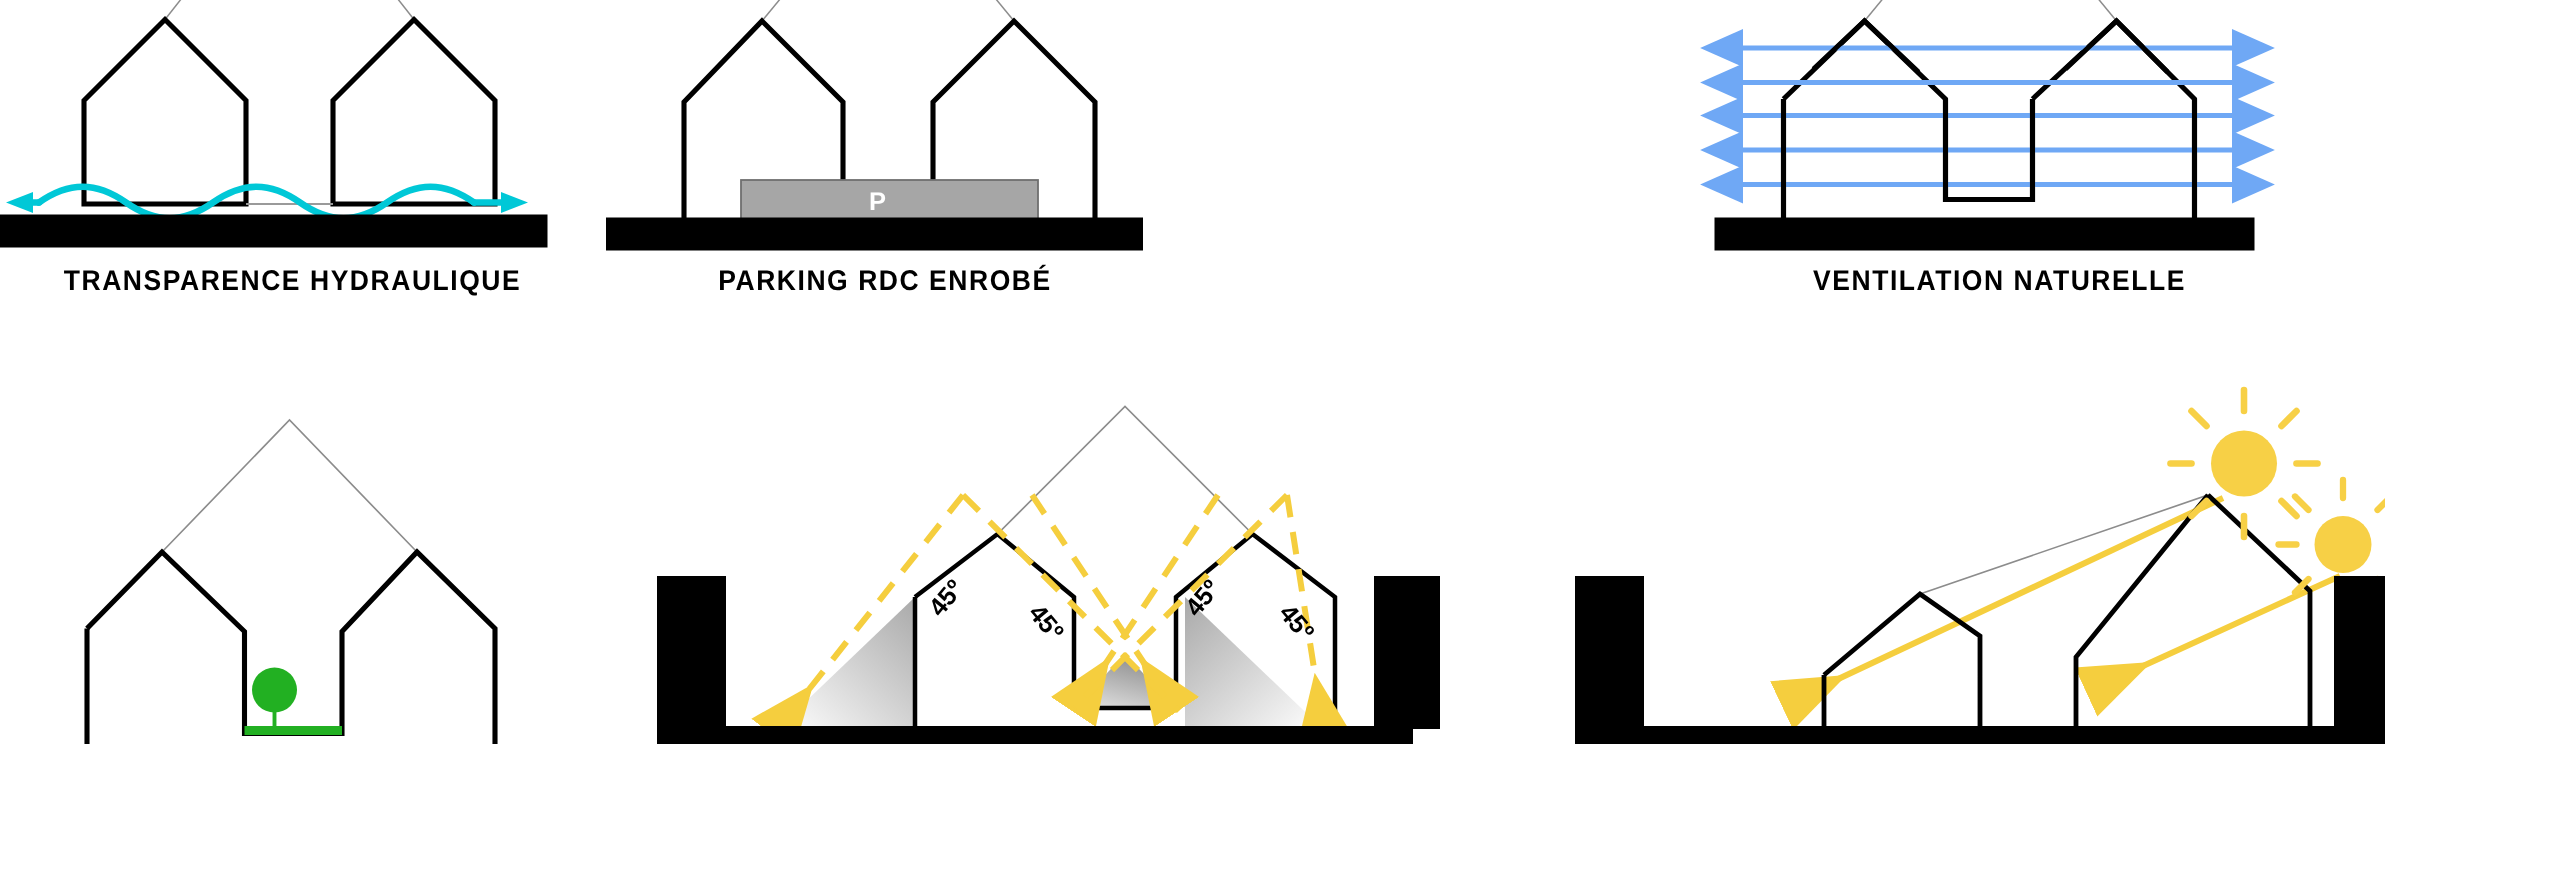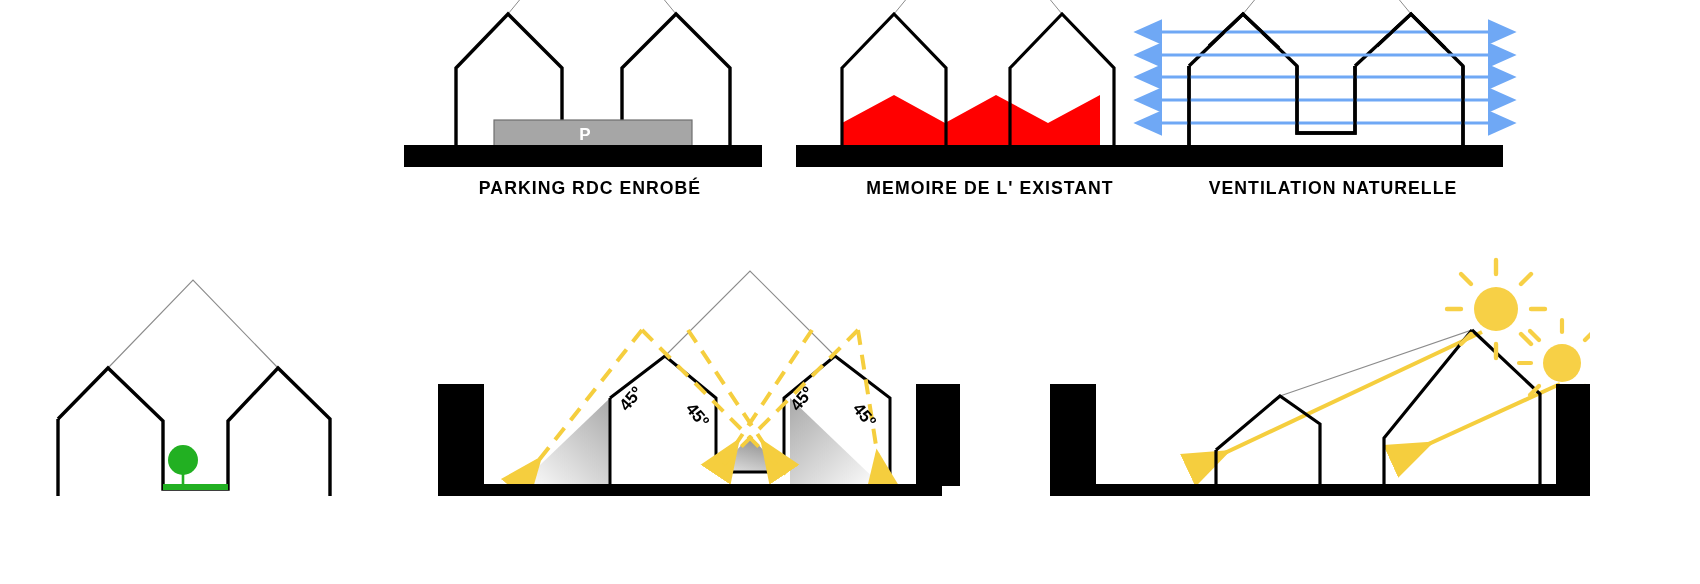--- a/index.html
+++ b/index.html
@@ -24,51 +24,65 @@
     white-space:nowrap;
     transform:scaleX(0.93);
   }
   .cap-row1{top:177px;}
 </style>
 </head>
 <body>
 
 <div id="board">
 
+  <div class="panel" style="left:0;top:0;width:390px;height:170px;">
+    <svg class="svgwrap" width="390" height="170" viewBox="0 0 390 170">
+
+      <g stroke="#8c8c8c" stroke-width="1" fill="none">
+        <line x1="110" y1="13" x2="136" y2="-20"></line>
+        <line x1="276" y1="13" x2="250" y2="-20"></line>
+      </g>
+
+      <path d="M 56 67 L 110 13 L 164 67 L 164 136 L 56 136 Z" fill="#ffffff" stroke="#000000" stroke-width="3.4" stroke-linejoin="miter"></path>
+
+      <path d="M 222 67 L 276 13 L 330 67 L 330 136 L 222 136 Z" fill="#ffffff" stroke="#000000" stroke-width="3.4" stroke-linejoin="miter"></path>
+
+      <line x1="164" y1="136" x2="222" y2="136" stroke="#9a9a9a" stroke-width="1.3"></line>
+
+      <g>
+        <path d="M 26 135 C 46 121, 64 121, 84 135 C 104 149, 122 149, 142 135
+                 C 162 121, 180 121, 200 135 C 220 149, 238 149, 258 135
+                 C 278 121, 296 121, 316 135" fill="none" stroke="#00C8D7" stroke-width="4.4" stroke-linecap="round"></path>
+        <path d="M 316 135 L 340 135" stroke="#00C8D7" stroke-width="4.4" stroke-linecap="round"></path>
+        <polygon points="352,135 334,128 334,142" fill="#00C8D7"></polygon>
+        <path d="M 26 135 L 12 135" stroke="#00C8D7" stroke-width="4.4" stroke-linecap="round"></path>
+        <polygon points="4,135 22,128 22,142" fill="#00C8D7"></polygon>
+      </g>
+
+      <rect x="0" y="143" width="365" height="22" fill="#000000"></rect>
+    </svg>
+    <div class="caption cap-row1" style="left:0;width:390px;">TRANSPARENCE HYDRAULIQUE</div>
+  </div>
 
   <div class="panel" style="left:390px;top:0;width:400px;height:170px;">
     <svg class="svgwrap" width="400" height="170" viewBox="0 0 400 170">
       <g stroke="#8c8c8c" stroke-width="1" fill="none">
         <line x1="118" y1="14" x2="146" y2="-20"></line>
         <line x1="286" y1="14" x2="258" y2="-20"></line>
       </g>
       <path d="M 66 68 L 118 14 L 172 68 L 172 155 L 66 155 Z" fill="#ffffff" stroke="#000000" stroke-width="3.4" stroke-linejoin="miter"></path>
       <path d="M 232 68 L 286 14 L 340 68 L 340 155 L 232 155 Z" fill="#ffffff" stroke="#000000" stroke-width="3.4" stroke-linejoin="miter"></path>
 
       <rect x="104" y="120" width="198" height="27" fill="#A6A6A6" stroke="#6f6f6f" stroke-width="1.2"></rect>
       <text x="195" y="140" fill="#ffffff" font-family="'Liberation Sans', sans-serif" font-size="17" font-weight="bold" text-anchor="middle">P</text>
       <rect x="14" y="145" width="358" height="22" fill="#000000"></rect>
     </svg>
     <div class="caption cap-row1" style="left:0;width:400px;">PARKING RDC ENROBÉ</div>
   </div>
 
-  <div class="panel" style="left:790px;top:0;width:400px;height:170px;">
-    <svg class="svgwrap" width="400" height="170" viewBox="0 0 400 170">
-      <g stroke="#8c8c8c" stroke-width="1" fill="none">
-        <line x1="104" y1="14" x2="132" y2="-20"></line>
-        <line x1="272" y1="14" x2="244" y2="-20"></line>
-      </g>
-
-      <path d="M 52 155 L 52 123 L 104 95 L 155 123 L 206 95 L 258 123 L 310 95 L 310 155 Z" fill="#FF0000" stroke="none"></path>
-      <path d="M 52 68 L 104 14 L 156 68 L 156 155 L 52 155 Z" fill="none" stroke="#000000" stroke-width="3.2" stroke-linejoin="miter"></path>
-      <path d="M 220 68 L 272 14 L 324 68 L 324 155 L 220 155 Z" fill="none" stroke="#000000" stroke-width="3.2" stroke-linejoin="miter"></path>
-      <rect x="6" y="145" width="360" height="22" fill="#000000"></rect>
-    </svg>
-    <div class="caption cap-row1" style="left:0;width:400px;">MEMOIRE DE L' EXISTANT</div>
-  </div>
 
   <div class="panel" style="left:1133px;top:0;width:400px;height:170px;">
     <svg class="svgwrap" width="400" height="170" viewBox="0 0 400 170">
       <defs>
         <marker id="vtL" markerWidth="9" markerHeight="9" refX="8" refY="4.5" orient="auto">
           <polygon points="9,0.5 9,8.5 0,4.5" fill="#6FA8F5"></polygon>
         </marker>
         <marker id="vtR" markerWidth="9" markerHeight="9" refX="1" refY="4.5" orient="auto">
           <polygon points="0,0.5 0,8.5 9,4.5" fill="#6FA8F5"></polygon>
         </marker>

